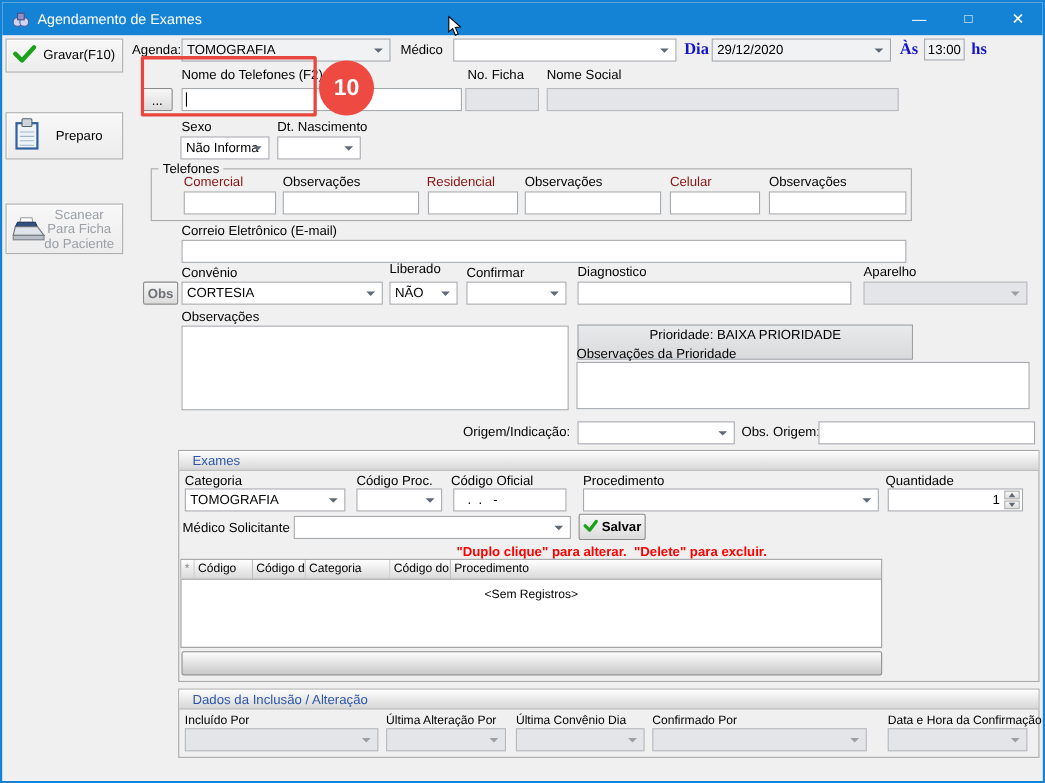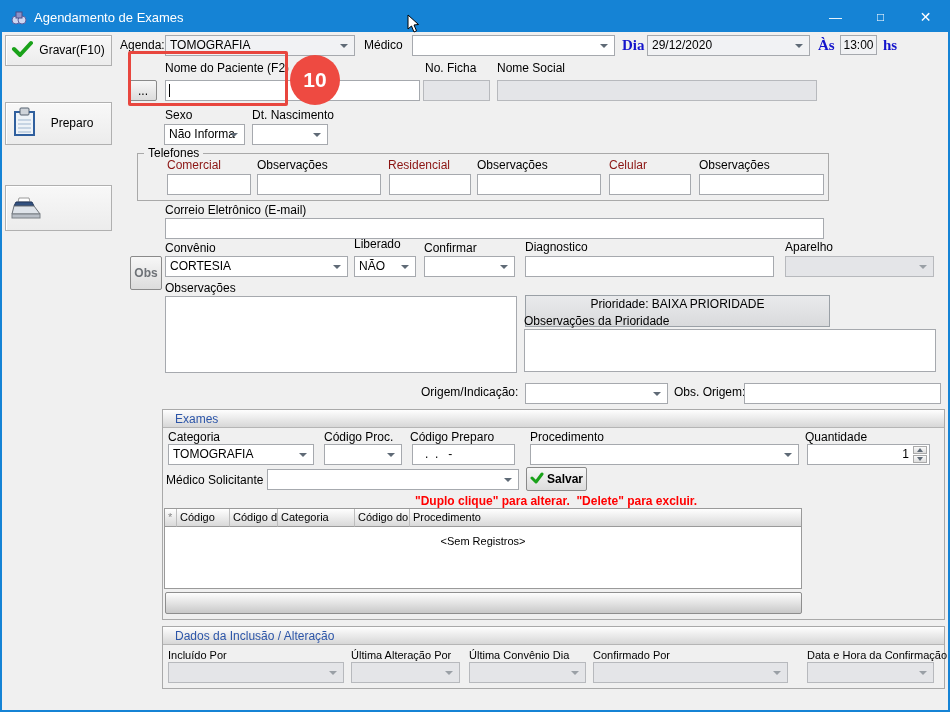--- a/index.html
+++ b/index.html
@@ -103,40 +103,41 @@
         </svg></span>
     <span>Preparo</span>
   </div>
   <div class="sbtn off" style="top:183px;height:46px;">
     <span class="ic"><svg width="30" height="26">
           <polygon points="8,4 18,4 19,8 7,8" fill="#fff" stroke="#999"></polygon>
           <polygon points="5,8 21,8 23,12 3,12" fill="#31507f" stroke="#22375a"></polygon>
           <polygon points="3,12 23,12 29,20 1,20" fill="#dfe4ea" stroke="#6b7077"></polygon>
           <rect x="1" y="20" width="28" height="4" fill="#b9bfc7" stroke="#7a8086"></rect>
         </svg></span>
+    <span>Scanear Para Ficha do Paciente</span>
   </div>
 
   <span class="lb" style="left:118px;top:37px;">Agenda:</span>
   <div class="dd gray" style="left:163px;top:33px;width:190px;">
     <span>TOMOGRAFIA</span><span class="arr"></span>
   </div>
   <span class="lb" style="left:362px;top:37px;">Médico</span>
   <div class="dd" style="left:410px;top:33px;width:203px;">
     <span></span><span class="arr"></span>
   </div>
   <span class="lb blu" style="left:620px;top:36px;">Dia</span>
   <div class="dd gray" style="left:645px;top:33px;width:163px;">
     <span>29/12/2020</span><span class="arr"></span>
   </div>
   <span class="lb blu" style="left:816px;top:36px;">Às</span>
   <div class="fld gray" style="left:838px;top:33px;width:37px;height:20px;text-align:center;padding-left:0;">13:00</div>
   <span class="lb blu" style="left:881px;top:36px;">hs</span>
 
   <div class="btn" style="left:127px;top:78px;width:28px;height:21px;">...</div>
-  <span class="lb" style="left:163px;top:60px;">Nome do Paciente (F2)</span>
+  <span class="lb" style="left:163px;top:60px;">Nome do Telefones (F2)</span>
   <div class="fld" style="left:163px;top:78px;width:255px;"></div>
   <div class="caret" style="left:167px;top:82px;"></div>
 
   <span class="lb" style="left:423px;top:60px;">No. Ficha</span>
   <div class="fld dis" style="left:421px;top:78px;width:67px;"></div>
   <span class="lb" style="left:495px;top:60px;">Nome Social</span>
   <div class="fld dis" style="left:495px;top:78px;width:320px;"></div>
 
   <span class="lb" style="left:163px;top:107px;">Sexo</span>
   <div class="dd" style="left:162px;top:122px;width:81px;">
@@ -162,21 +163,21 @@
   <div class="fld" style="left:475px;top:172px;width:124px;"></div>
   <span class="lb mar" style="left:607px;top:157px;">Celular</span>
   <div class="fld" style="left:607px;top:172px;width:82px;"></div>
   <span class="lb" style="left:697px;top:157px;">Observações</span>
   <div class="fld" style="left:697px;top:172px;width:125px;"></div>
 
   <span class="lb" style="left:163px;top:202px;">Correio Eletrônico (E-mail)</span>
   <div class="fld" style="left:163px;top:216px;width:659px;"></div>
 
   <span class="lb" style="left:163px;top:240px;">Convênio</span>
-  <div class="btn" style="left:128px;top:254px;width:32px;height:34px;font-weight:bold;color:#6e7277;">Obs</div>
+  <div class="btn" style="left:128px;top:254px;width:32px;height:21px;font-weight:bold;color:#6e7277;">Obs</div>
   <div class="dd" style="left:163px;top:254px;width:183px;">
     <span>CORTESIA</span><span class="arr"></span>
   </div>
   <span class="lb" style="left:352px;top:236px;">Liberado</span>
   <div class="dd" style="left:352px;top:254px;width:62px;">
     <span>NÃO</span><span class="arr"></span>
   </div>
   <span class="lb" style="left:422px;top:240px;">Confirmar</span>
   <div class="dd" style="left:422px;top:254px;width:91px;">
     <span></span><span class="arr"></span>
@@ -206,21 +207,21 @@
     <div class="gh">Exames</div>
   </div>
   <span class="lb" style="left:166px;top:429px;">Categoria</span>
   <div class="dd" style="left:166px;top:442px;width:146px;">
     <span>TOMOGRAFIA</span><span class="arr"></span>
   </div>
   <span class="lb" style="left:322px;top:429px;">Código Proc.</span>
   <div class="dd" style="left:322px;top:442px;width:78px;">
     <span></span><span class="arr"></span>
   </div>
-  <span class="lb" style="left:408px;top:429px;">Código Preparo</span>
+  <span class="lb" style="left:408px;top:429px;">Código Oficial</span>
   <div class="fld" style="left:410px;top:442px;width:103px;white-space:pre;padding-left:12px;">.  .   -</div>
   <span class="lb" style="left:528px;top:429px;">Procedimento</span>
   <div class="dd" style="left:528px;top:442px;width:269px;">
     <span></span><span class="arr"></span>
   </div>
   <span class="lb" style="left:803px;top:429px;">Quantidade</span>
   <div class="spin" style="left:805px;top:442px;width:123px;">
     <span>1</span>
     <span class="sp-up">
         <span class="tri-u"></span>

